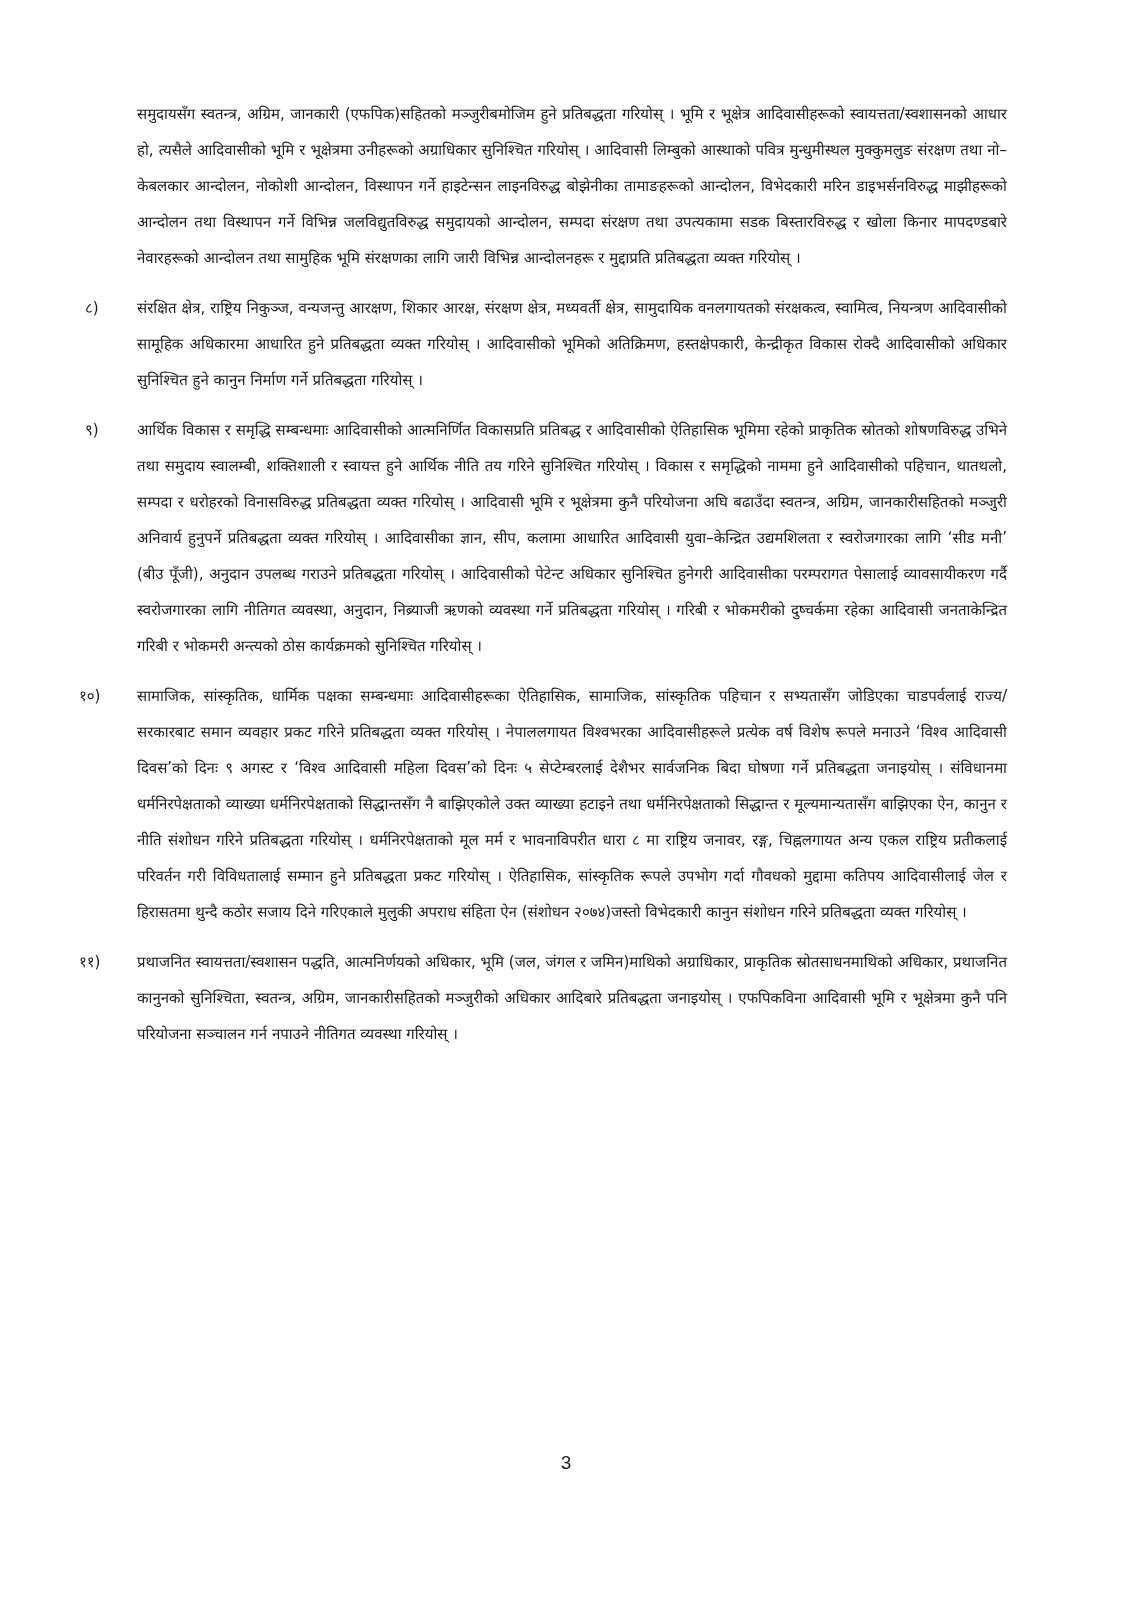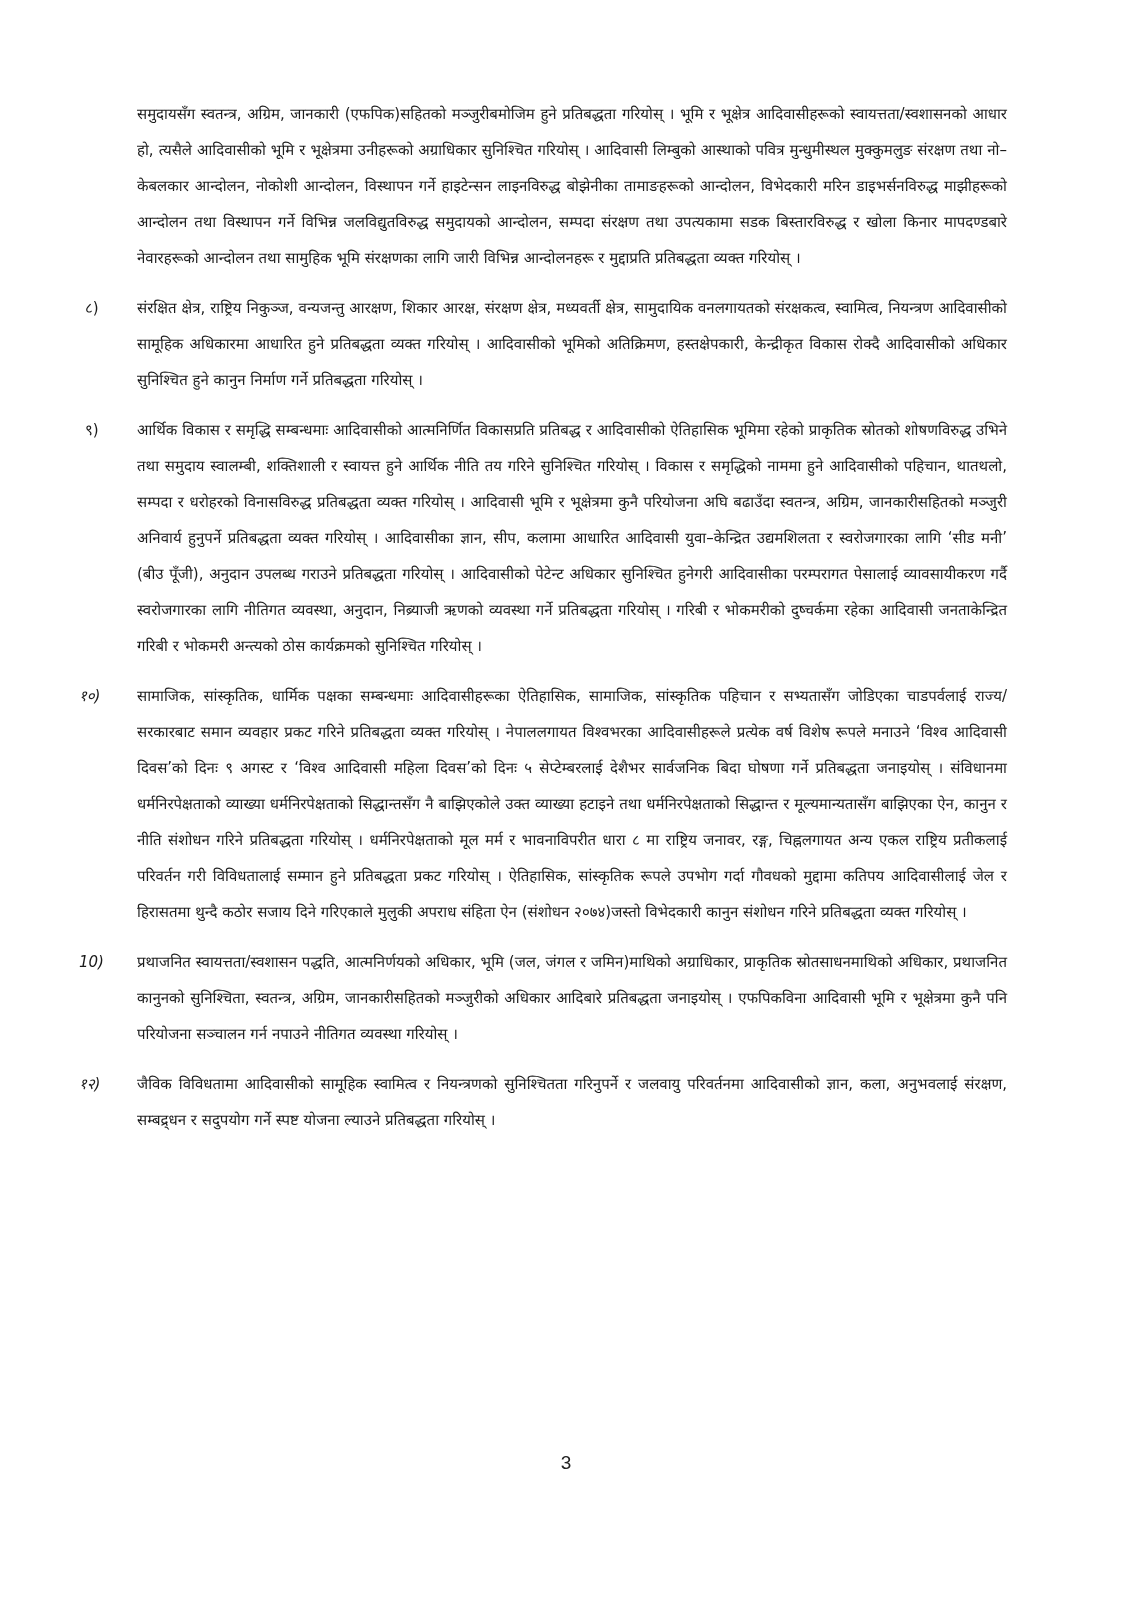--- a/index.html
+++ b/index.html
@@ -42,21 +42,20 @@
   }
   .item .num {
     position: absolute;
     left: -52px;
     top: 0;
     width: 52px;
     white-space: nowrap;
   }
   .item .num.two {
     left: -58px;
-    font-style: italic;
   }
   .bold {
     font-weight: normal;
   }
   .page-number {
     position: absolute;
     left: 0;
     width: 1132px;
     top: 1452px;
     text-align: center;
@@ -82,25 +81,21 @@
       <span class="num">९)</span>
       <p class="para"><span class="bold">आर्थिक विकास र समृद्धि सम्बन्धमाः</span><span> आदिवासीको आत्मनिर्णित विकासप्रति प्रतिबद्ध र आदिवासीको ऐतिहासिक भूमिमा रहेको प्राकृतिक स्रोतको शोषणविरुद्ध उभिने तथा समुदाय स्वालम्बी, शक्तिशाली र स्वायत्त हुने आर्थिक नीति तय गरिने सुनिश्चित गरियोस् । विकास र समृद्धिको नाममा हुने आदिवासीको पहिचान, थातथलो, सम्पदा र धरोहरको विनासविरुद्ध प्रतिबद्धता व्यक्त गरियोस् । आदिवासी भूमि र भूक्षेत्रमा कुनै परियोजना अघि बढाउँदा स्वतन्त्र, अग्रिम, जानकारीसहितको मञ्जुरी अनिवार्य हुनुपर्ने प्रतिबद्धता व्यक्त गरियोस् । आदिवासीका ज्ञान, सीप, कलामा आधारित आदिवासी युवा–केन्द्रित उद्यमशिलता र स्वरोजगारका लागि ‘सीड मनी’ (बीउ पूँजी), अनुदान उपलब्ध गराउने प्रतिबद्धता गरियोस् । आदिवासीको पेटेन्ट अधिकार सुनिश्चित हुनेगरी आदिवासीका परम्परागत पेसालाई व्यावसायीकरण गर्दै स्वरोजगारका लागि नीतिगत व्यवस्था, अनुदान, निब्र्याजी ऋणको व्यवस्था गर्ने प्रतिबद्धता गरियोस् । गरिबी र भोकमरीको दुष्चर्कमा रहेका आदिवासी जनताकेन्द्रित गरिबी र भोकमरी अन्त्यको ठोस कार्यक्रमको सुनिश्चित गरियोस् ।</span></p>
     </div>
 
     <div class="item">
       <span class="num two">१०)</span>
       <p class="para"><span class="bold">सामाजिक, सांस्कृतिक, धार्मिक पक्षका सम्बन्धमाः</span><span> आदिवासीहरूका ऐतिहासिक, सामाजिक, सांस्कृतिक पहिचान र सभ्यतासँग जोडिएका चाडपर्वलाई राज्य/सरकारबाट समान व्यवहार प्रकट गरिने प्रतिबद्धता व्यक्त गरियोस् । नेपाललगायत विश्वभरका आदिवासीहरूले प्रत्येक वर्ष विशेष रूपले मनाउने </span><span class="bold">‘विश्व आदिवासी दिवस’</span><span>को दिनः ९ अगस्ट र </span><span class="bold">‘विश्व आदिवासी महिला दिवस’</span><span>को दिनः ५ सेप्टेम्बरलाई देशैभर सार्वजनिक बिदा घोषणा गर्ने प्रतिबद्धता जनाइयोस् । संविधानमा धर्मनिरपेक्षताको व्याख्या धर्मनिरपेक्षताको सिद्धान्तसँग नै बाझिएकोले उक्त व्याख्या हटाइने तथा धर्मनिरपेक्षताको सिद्धान्त र मूल्यमान्यतासँग बाझिएका ऐन, कानुन र नीति संशोधन गरिने प्रतिबद्धता गरियोस् । धर्मनिरपेक्षताको मूल मर्म र भावनाविपरीत धारा ८ मा राष्ट्रिय जनावर, रङ्ग, चिह्नलगायत अन्य एकल राष्ट्रिय प्रतीकलाई परिवर्तन गरी विविधतालाई सम्मान हुने प्रतिबद्धता प्रकट गरियोस् । ऐतिहासिक, सांस्कृतिक रूपले उपभोग गर्दा गौवधको मुद्दामा कतिपय आदिवासीलाई जेल र हिरासतमा थुन्दै कठोर सजाय दिने गरिएकाले मुलुकी अपराध संहिता ऐन (संशोधन २०७४)जस्तो विभेदकारी कानुन संशोधन गरिने प्रतिबद्धता व्यक्त गरियोस् ।</span></p>
     </div>
 
     <div class="item">
-      <span class="num two">10)</span>
+      <span class="num two">११)</span>
       <p class="para"><span>प्रथाजनित स्वायत्तता/स्वशासन पद्धति, आत्मनिर्णयको अधिकार, भूमि (जल, जंगल र जमिन)माथिको अग्राधिकार, प्राकृतिक स्रोतसाधनमाथिको अधिकार, प्रथाजनित कानुनको सुनिश्चिता, स्वतन्त्र, अग्रिम, जानकारीसहितको मञ्जुरीको अधिकार आदिबारे प्रतिबद्धता जनाइयोस् । एफपिकविना आदिवासी भूमि र भूक्षेत्रमा कुनै पनि परियोजना सञ्चालन गर्न नपाउने नीतिगत व्यवस्था गरियोस् ।</span></p>
     </div>
 
-    <div class="item">
-      <span class="num two">१२)</span>
-      <p class="para"><span>जैविक विविधतामा आदिवासीको सामूहिक स्वामित्व र नियन्त्रणको सुनिश्चितता गरिनुपर्ने र जलवायु परिवर्तनमा आदिवासीको ज्ञान, कला, अनुभवलाई संरक्षण, सम्बद्र्धन र सदुपयोग गर्ने स्पष्ट योजना ल्याउने प्रतिबद्धता गरियोस् ।</span></p>
-    </div>
 
   </div>
 
   <div class="page-number">3</div>
 </div>
 
 </body></html>

